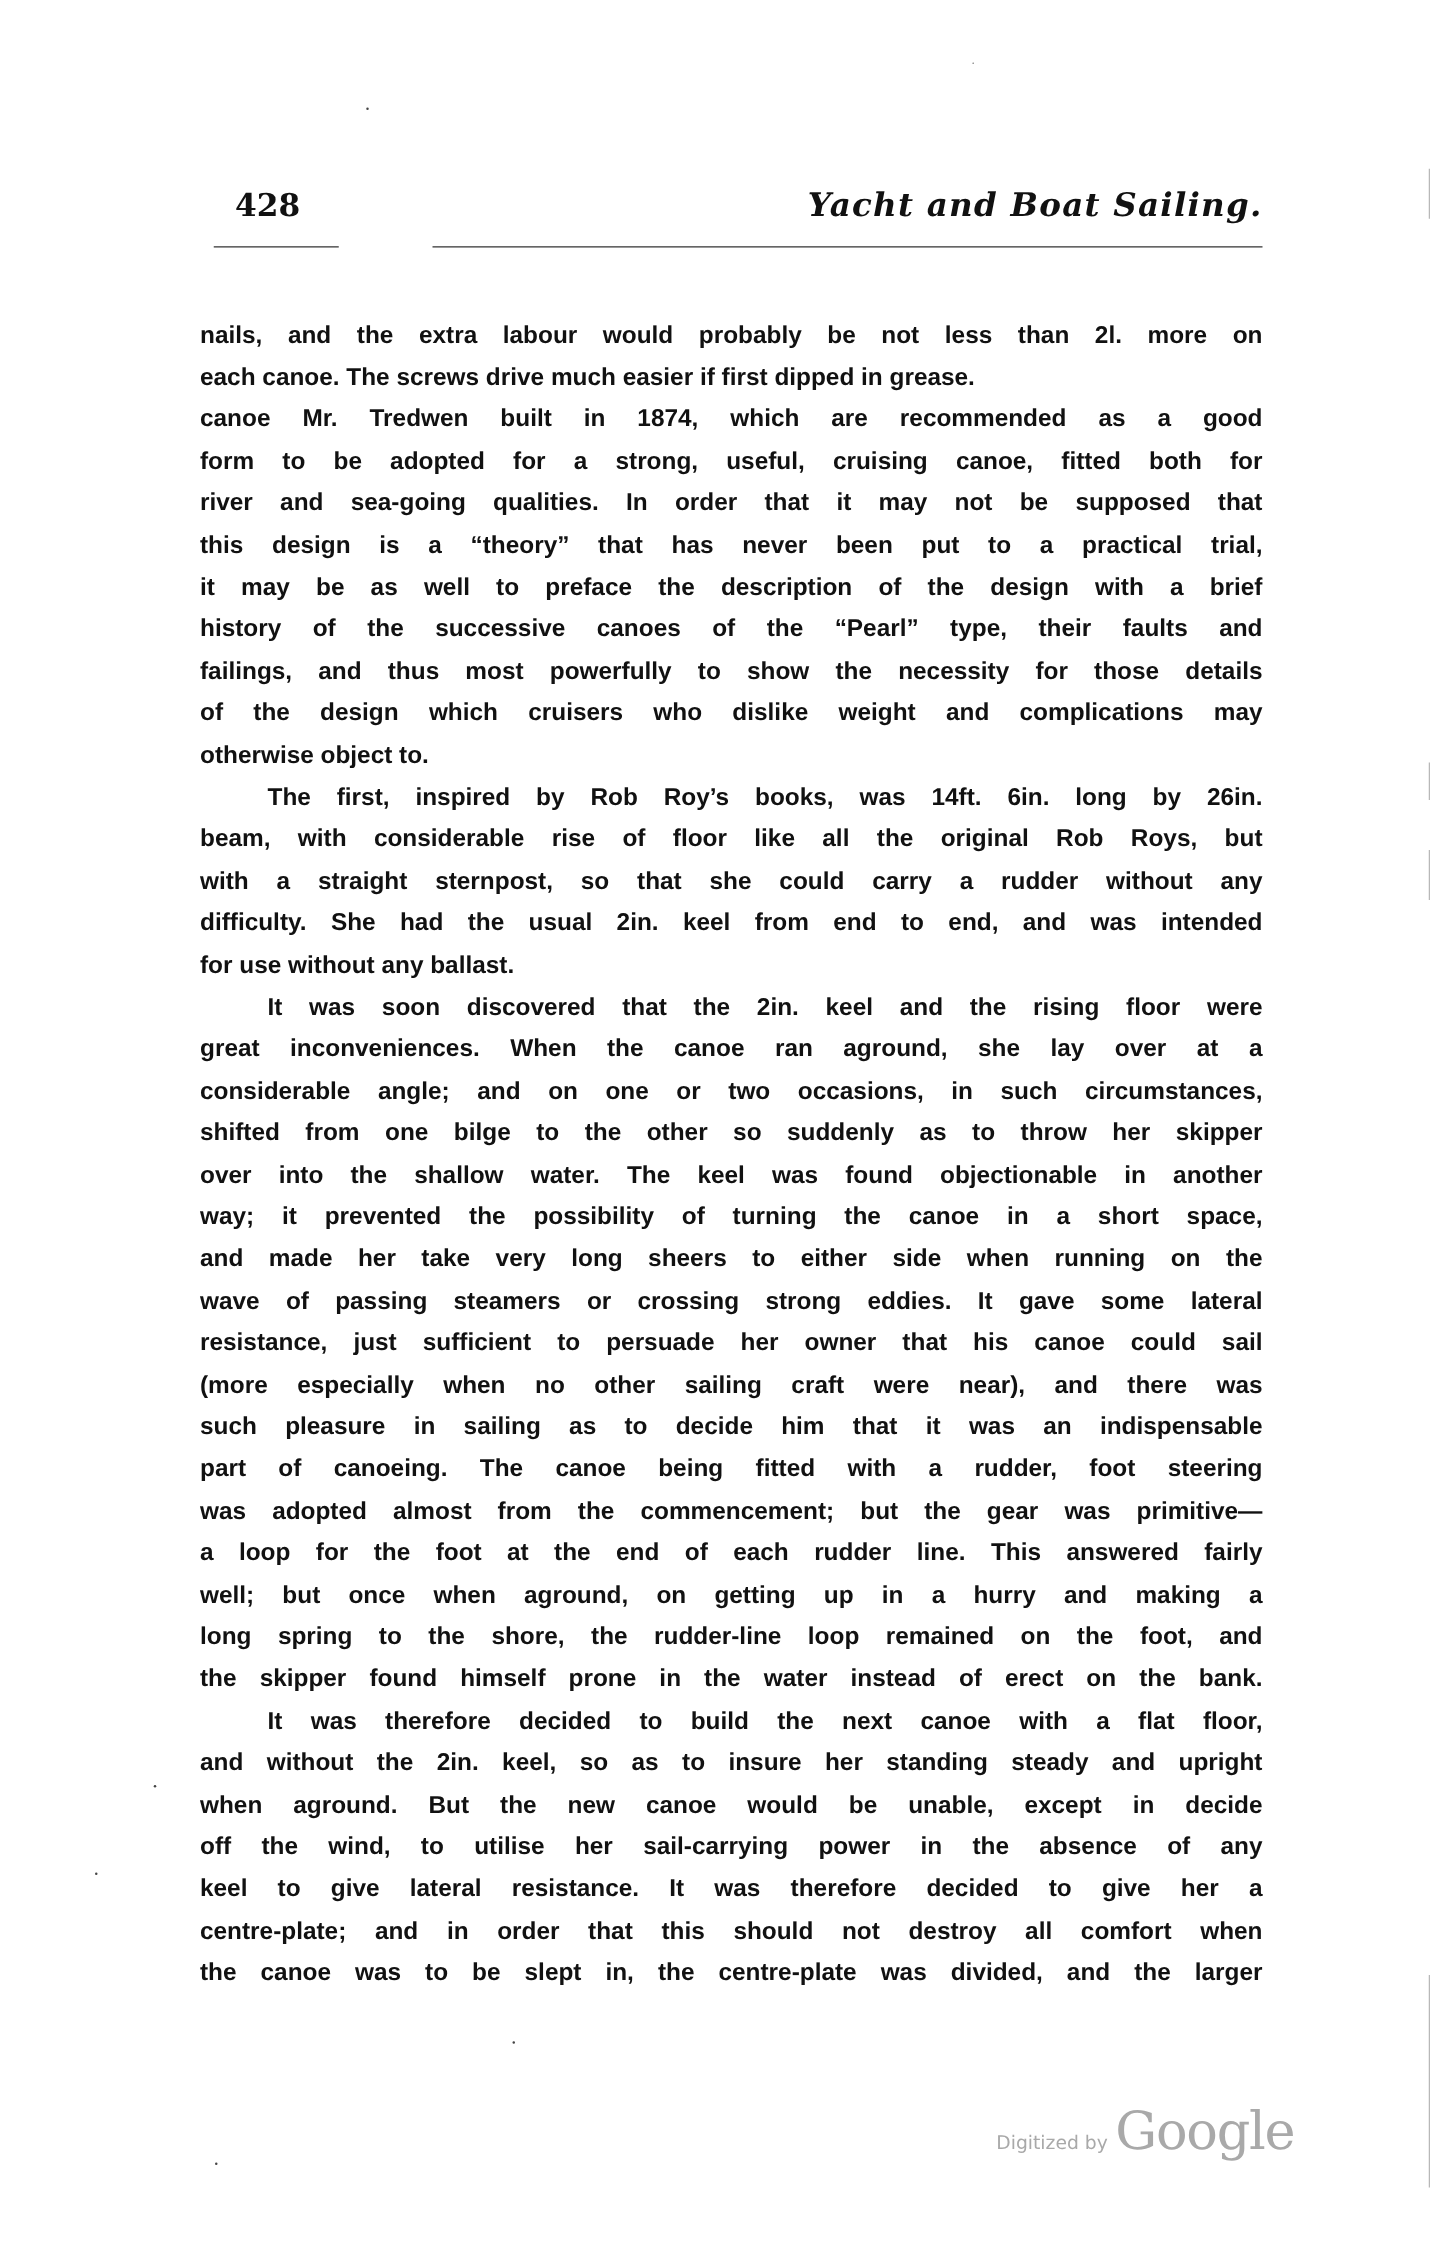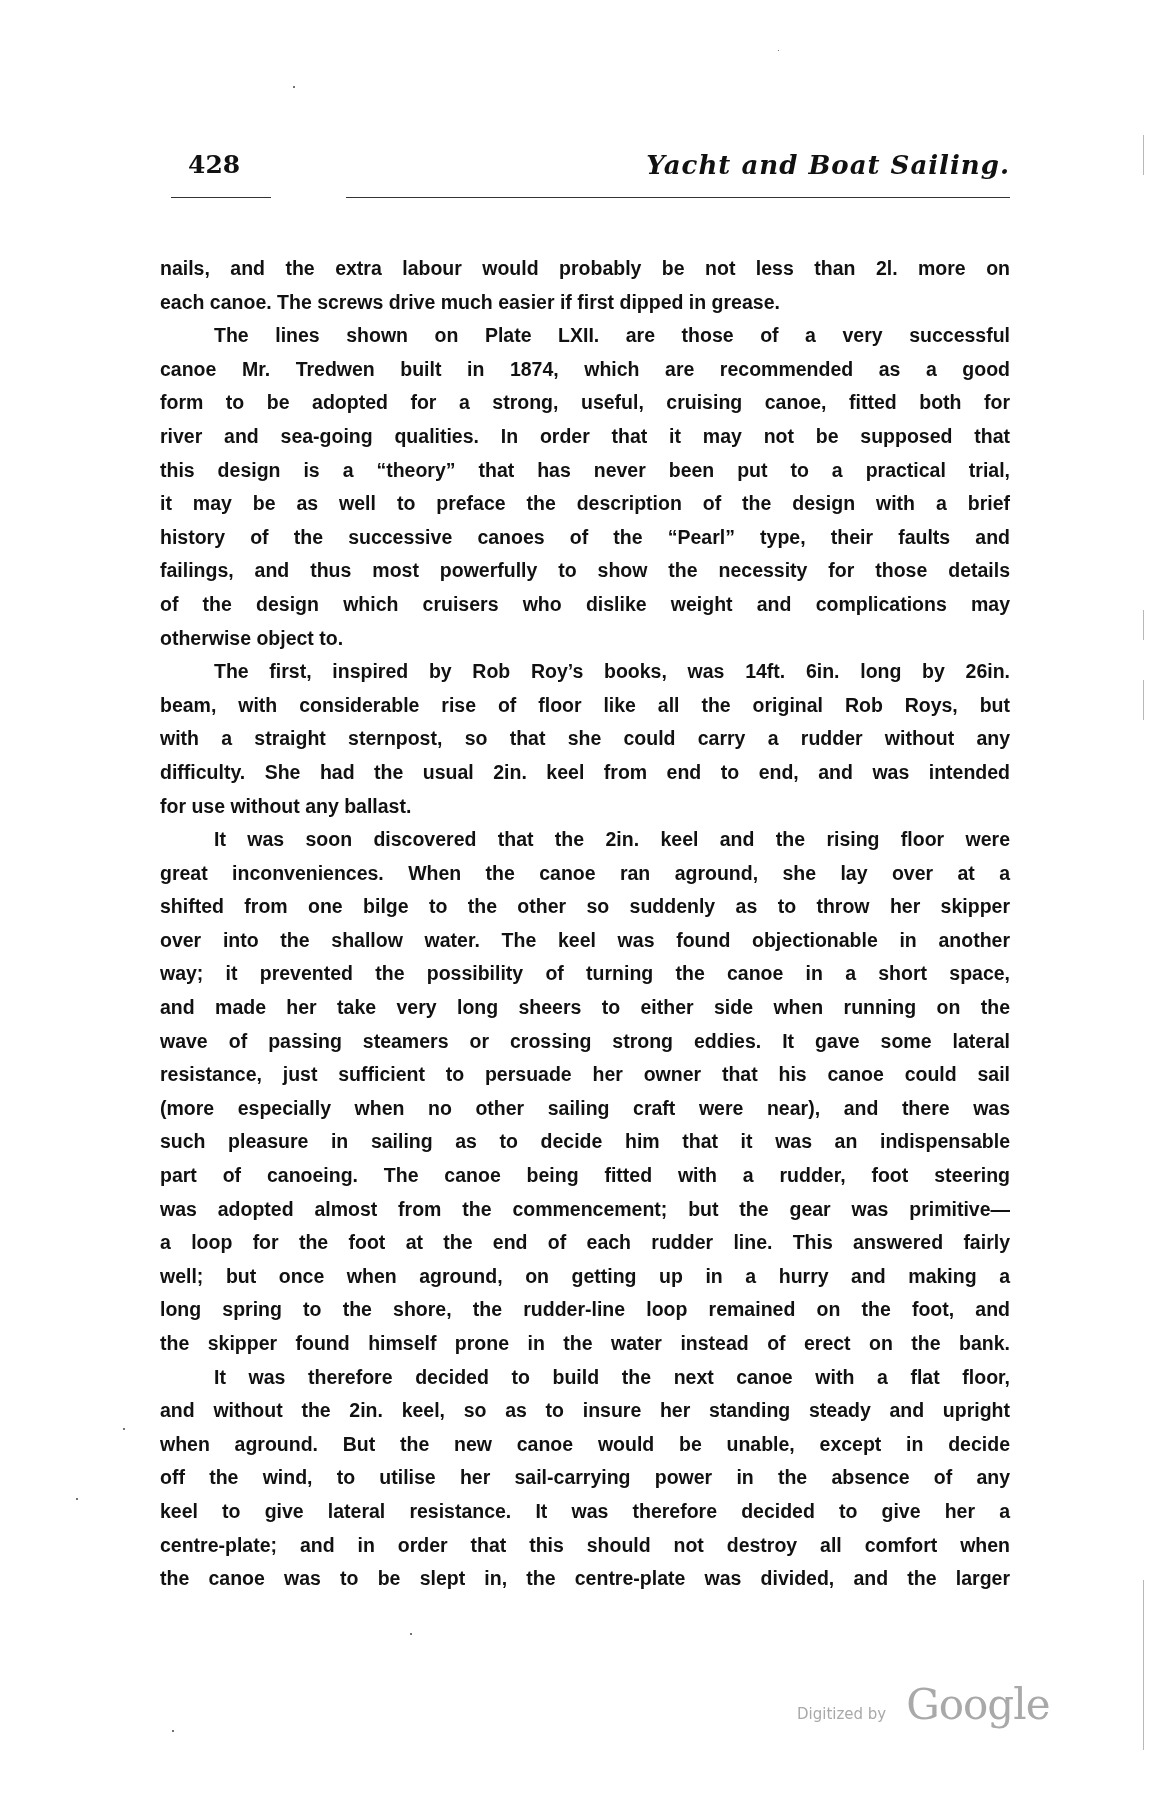--- a/index.html
+++ b/index.html
@@ -100,21 +100,21 @@
     }
     .wm-small {
       font-family: "DejaVu Sans", sans-serif;
       font-size: 15px;
       vertical-align: baseline;
     }
     .wm-big {
       font-family: "DejaVu Serif", serif;
       font-size: 42px;
       letter-spacing: -1px;
-      margin-left: 16px;
+      margin-left: 2px;
       vertical-align: baseline;
     }
     .edge-mark {
       position: absolute;
       left: 1143px;
       width: 1px;
       background: #b8b8b8;
     }
     .speck {
       position: absolute;
@@ -137,21 +137,20 @@
   <div class="head-rule-long"></div>
 
   <div class="body-text">
 
     <div class="para">
       <span class="line">nails, and the extra labour would probably be not less than 2l. more on</span>
       <span class="line last">each canoe.  The screws drive much easier if first dipped in grease.</span>
     </div>
 
     <div class="para">
-      <span class="line indent">The lines shown on Plate LXII. are those of a very successful</span>
       <span class="line">canoe Mr. Tredwen built in 1874, which are recommended as a good</span>
       <span class="line">form to be adopted for a strong, useful, cruising canoe, fitted both for</span>
       <span class="line">river and sea-going qualities.  In order that it may not be supposed that</span>
       <span class="line">this design is a “theory” that has never been put to a practical trial,</span>
       <span class="line">it may be as well to preface the description of the design with a brief</span>
       <span class="line">history of the successive canoes of the “Pearl” type, their faults and</span>
       <span class="line">failings, and thus most powerfully to show the necessity for those details</span>
       <span class="line">of the design which cruisers who dislike weight and complications may</span>
       <span class="line last">otherwise object to.</span>
     </div>
@@ -160,20 +159,21 @@
       <span class="line indent">The first, inspired by Rob Roy’s books, was 14ft. 6in. long by 26in.</span>
       <span class="line">beam, with considerable rise of floor like all the original Rob Roys, but</span>
       <span class="line">with a straight sternpost, so that she could carry a rudder without any</span>
       <span class="line">difficulty.  She had the usual 2in. keel from end to end, and was intended</span>
       <span class="line last">for use without any ballast.</span>
     </div>
 
     <div class="para">
       <span class="line indent">It was soon discovered that the 2in. keel and the rising floor were</span>
       <span class="line">great inconveniences.  When the canoe ran aground, she lay over at a</span>
+      <span class="line">considerable angle; and on one or two occasions, in such circumstances,</span>
       <span class="line">shifted from one bilge to the other so suddenly as to throw her skipper</span>
       <span class="line">over into the shallow water.  The keel was found objectionable in another</span>
       <span class="line">way; it prevented the possibility of turning the canoe in a short space,</span>
       <span class="line">and made her take very long sheers to either side when running on the</span>
       <span class="line">wave of passing steamers or crossing strong eddies.  It gave some lateral</span>
       <span class="line">resistance, just sufficient to persuade her owner that his canoe could sail</span>
       <span class="line">(more especially when no other sailing craft were near), and there was</span>
       <span class="line">such pleasure in sailing as to decide him that it was an indispensable</span>
       <span class="line">part of canoeing.  The canoe being fitted with a rudder, foot steering</span>
       <span class="line">was adopted almost from the commencement; but the gear was primitive—</span>

